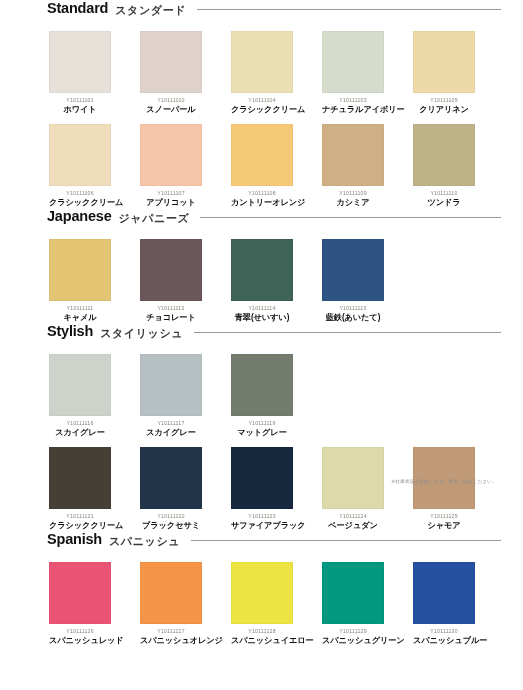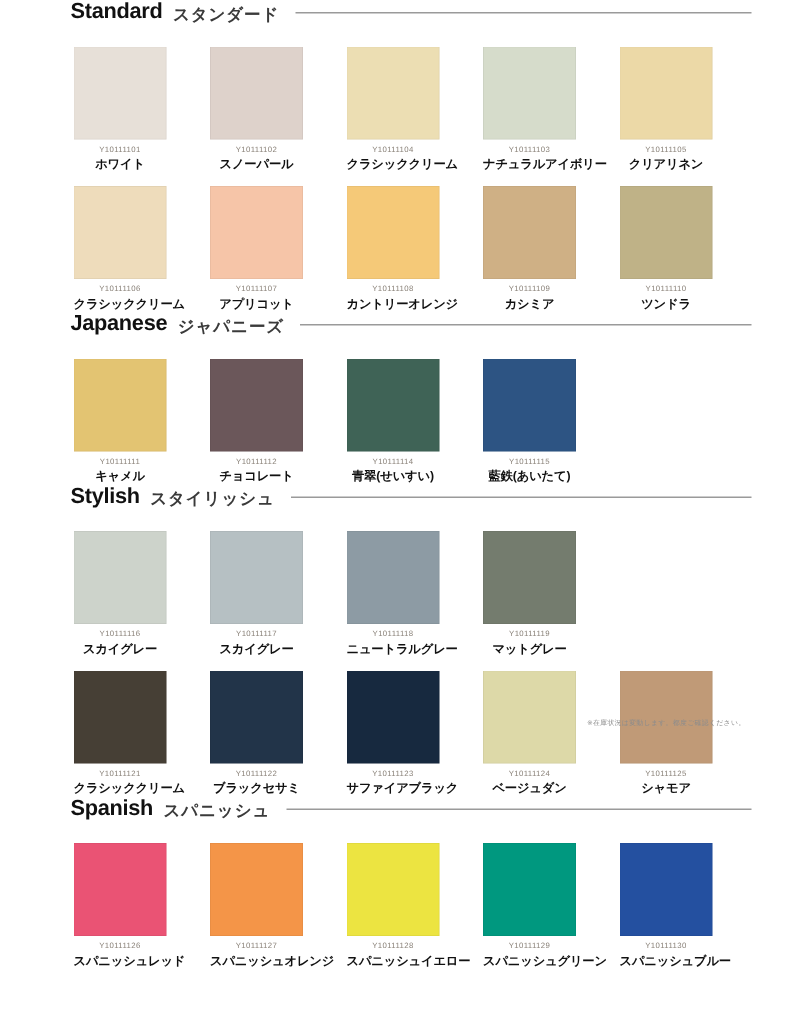--- a/index.html
+++ b/index.html
@@ -234,25 +234,20 @@
             <div class="swatch-chip" style="background-color: rgb(205, 211, 203);"></div>
             <span class="swatch-code">Y10111116</span>
             <span class="swatch-name">スカイグレー</span>
           </div>
           <div class="swatch-cell">
             <div class="swatch-chip" style="background-color: rgb(182, 192, 195);"></div>
             <span class="swatch-code">Y10111117</span>
             <span class="swatch-name">スカイグレー</span>
           </div>
           <div class="swatch-cell">
-            <div class="swatch-chip" style="background-color: rgb(141, 155, 164);"></div>
-            <span class="swatch-code">Y10111118</span>
-            <span class="swatch-name">ニュートラルグレー</span>
-          </div>
-          <div class="swatch-cell">
             <div class="swatch-chip" style="background-color: rgb(116, 124, 110);"></div>
             <span class="swatch-code">Y10111119</span>
             <span class="swatch-name">マットグレー</span>
           </div>
         </div>
         <div class="swatch-row">
           <div class="swatch-cell">
             <div class="swatch-chip" style="background-color: rgb(70, 63, 53);"></div>
             <span class="swatch-code">Y10111121</span>
             <span class="swatch-name">クラシッククリーム</span>

